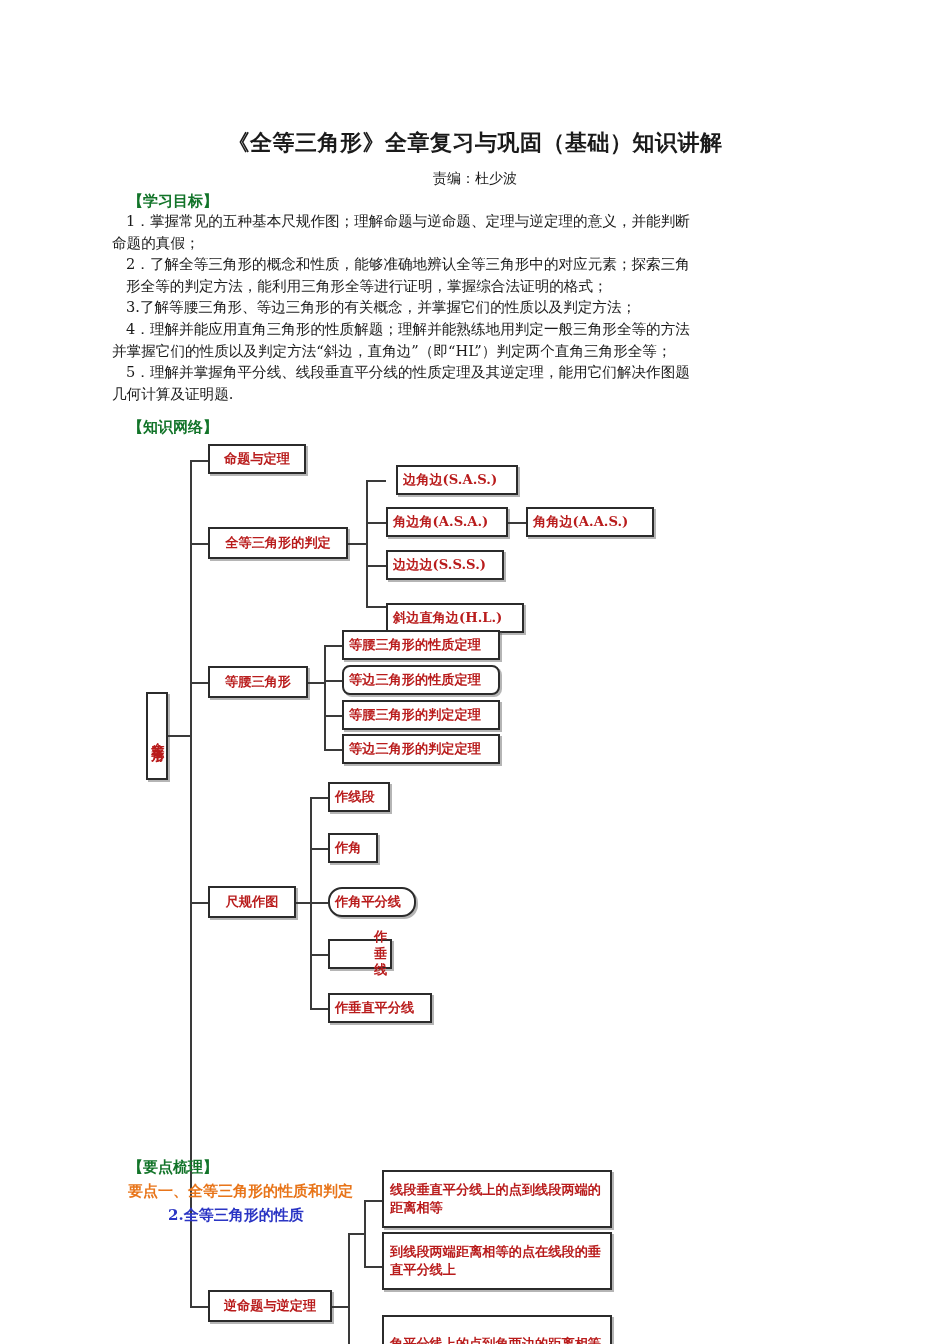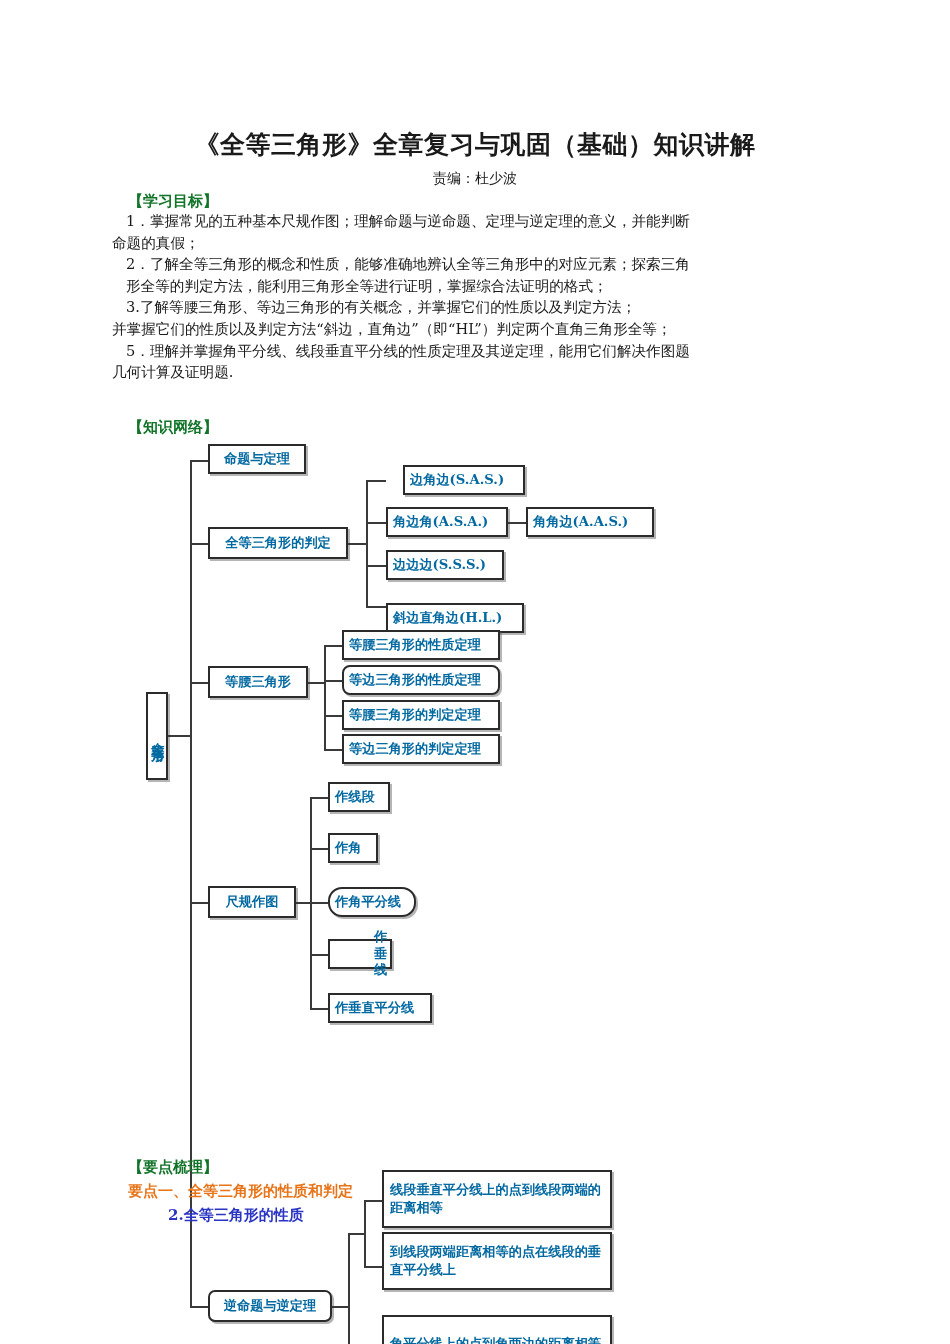--- a/index.html
+++ b/index.html
@@ -10,21 +10,21 @@
     color:#1a1a1a;
     overflow:hidden;
     position:relative;
   }
   .page{position:relative;width:950px;height:1344px;}
 
   
   .title{
     position:absolute;left:0;top:128px;width:950px;
     text-align:center;
-    font-size:25px;font-weight:bold;
+    font-size:22px;font-weight:bold;
     letter-spacing:0.5px;
     font-family:Liberation Mono, monospace;
   }
   .byline{
     position:absolute;left:0;top:170px;width:950px;
     text-align:center;font-size:14px;
   }
 
   
   .sec-green{
@@ -64,21 +64,21 @@
     border:2px solid #2b2b2b;
     background:#ffffff;
     box-shadow:2px 2px 0 rgba(90,90,90,0.45);
     font-size:13.2px;
     font-weight:bold;
     line-height:1.28;
     display:flex;
     align-items:center;
     padding:0 5px;
     font-family:"DejaVu Serif","Liberation Serif",serif;
-    color:#0369a1;
+    color:#b91c1c;
   }
   .nd.ctr{justify-content:center;}
   .nd.two{
     align-items:center;
     padding:2px 6px;
     line-height:1.34;
   }
   .nd.mono{
     font-family:"DejaVu Serif","Liberation Serif",serif;
     letter-spacing:0px;
@@ -106,20 +106,21 @@
   <div class="byline">责编：杜少波</div>
 
   <div class="sec-green" id="goals-head">【学习目标】</div>
 
   <div class="goals">
     <p class="g-ind">1．掌握常见的五种基本尺规作图；理解命题与逆命题、定理与逆定理的意义，并能判断</p>
     <p>命题的真假；</p>
     <p class="g-ind">2．了解全等三角形的概念和性质，能够准确地辨认全等三角形中的对应元素；探索三角</p>
     <p class="g-ind">形全等的判定方法，能利用三角形全等进行证明，掌握综合法证明的格式；</p>
     <p class="g-ind">3.了解等腰三角形、等边三角形的有关概念，并掌握它们的性质以及判定方法；</p>
+    <p class="g-ind">4．理解并能应用直角三角形的性质解题；理解并能熟练地用判定一般三角形全等的方法</p>
     <p>并掌握它们的性质以及判定方法“斜边，直角边”（即“HL”）判定两个直角三角形全等；</p>
     <p class="g-ind">5．理解并掌握角平分线、线段垂直平分线的性质定理及其逆定理，能用它们解决作图题</p>
     <p>几何计算及证明题.</p>
   </div>
 
   <div class="sec-green" id="net-head">【知识网络】</div>
 
   <div class="diagram">
 
     <div class="nd root" style="left:6px;top:258px;width:22px;height:88px;">全等三角形</div>
@@ -130,21 +131,21 @@
     <div class="ln lnh" style="left:50px;top:26px;width:18px;"></div>
     <div class="nd ctr" style="left:68px;top:10px;width:98px;height:30px;">命题与定理</div>
 
     <div class="ln lnh" style="left:50px;top:109px;width:18px;"></div>
     <div class="nd ctr" style="left:68px;top:93px;width:140px;height:32px;">全等三角形的判定</div>
 
     <div class="ln lnh" style="left:208px;top:109px;width:18px;"></div>
     <div class="ln lnv" style="left:226px;top:46px;height:126px;"></div>
 
     <div class="ln lnh" style="left:226px;top:46px;width:20px;"></div>
-    <div class="nd mono" style="left:263px;top:31px;width:122px;height:30px;">边角边(S.A.S.)</div>
+    <div class="nd mono" style="left:256px;top:31px;width:122px;height:30px;">边角边(S.A.S.)</div>
 
     <div class="ln lnh" style="left:226px;top:88px;width:20px;"></div>
     <div class="nd mono" style="left:246px;top:73px;width:122px;height:30px;">角边角(A.S.A.)</div>
 
     <div class="ln lnh" style="left:368px;top:88px;width:18px;"></div>
     <div class="nd mono" style="left:386px;top:73px;width:128px;height:30px;">角角边(A.A.S.)</div>
 
     <div class="ln lnh" style="left:226px;top:131px;width:20px;"></div>
     <div class="nd mono" style="left:246px;top:116px;width:118px;height:30px;">边边边(S.S.S.)</div>
 
@@ -184,21 +185,21 @@
     <div class="ln lnh" style="left:170px;top:468px;width:18px;"></div>
     <div class="nd" style="left:188px;top:453px;width:88px;height:30px;border-radius:14px;">作角平分线</div>
 
     <div class="ln lnh" style="left:170px;top:520px;width:18px;"></div>
     <div class="nd" style="left:188px;top:505px;width:64px;height:30px;padding-left:44px;">作垂线</div>
 
     <div class="ln lnh" style="left:170px;top:574px;width:18px;"></div>
     <div class="nd" style="left:188px;top:559px;width:104px;height:30px;">作垂直平分线</div>
 
     <div class="ln lnh" style="left:50px;top:872px;width:18px;"></div>
-    <div class="nd ctr" style="left:68px;top:856px;width:124px;height:32px;border-radius:7px;">逆命题与逆定理</div>
+    <div class="nd ctr" style="left:68px;top:856px;width:124px;height:32px;">逆命题与逆定理</div>
 
     <div class="ln lnh" style="left:192px;top:872px;width:16px;"></div>
     <div class="ln lnv" style="left:208px;top:799px;height:145px;"></div>
 
     <div class="ln lnh" style="left:208px;top:799px;width:16px;"></div>
     <div class="ln lnv" style="left:224px;top:766px;height:66px;"></div>
     <div class="ln lnh" style="left:224px;top:766px;width:18px;"></div>
     <div class="nd two" style="left:242px;top:736px;width:230px;height:58px;">线段垂直平分线上的点到线段两端的距离相等</div>
     <div class="ln lnh" style="left:224px;top:832px;width:18px;"></div>
     <div class="nd two" style="left:242px;top:798px;width:230px;height:58px;">到线段两端距离相等的点在线段的垂直平分线上</div>

